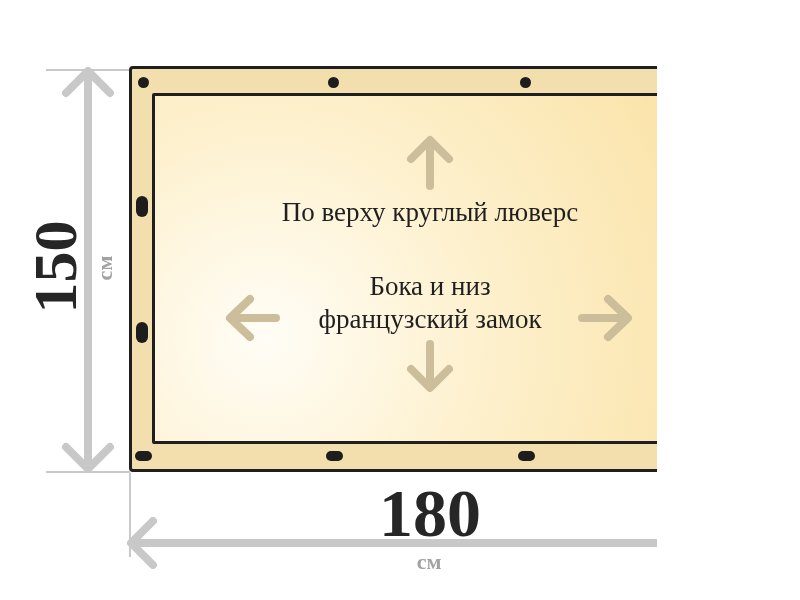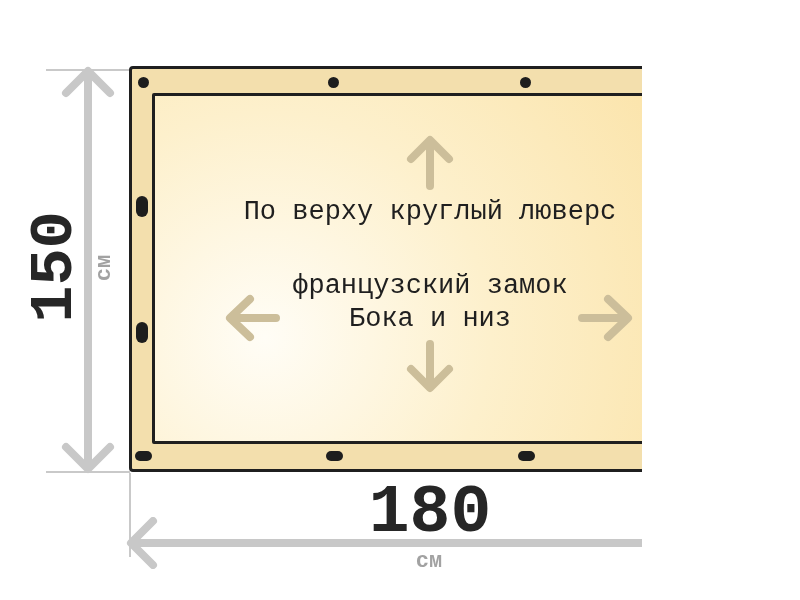--- a/index.html
+++ b/index.html
@@ -1,21 +1,22 @@
 <!DOCTYPE html>
 <html><head>
 <meta charset="utf-8">
 <style>
   html, body { margin: 0; padding: 0; background: #ffffff; }
   .canvas {
     position: relative;
     width: 642px; height: 600px;
     background: #ffffff;
     overflow: hidden;
-    font-family: Liberation Mono, monospace;
+    font-family: Liberation Serif, serif;
+    padding-left: 15px;
   }
   
   .tarp-outer {
     position: absolute; left: 129px; top: 66px;
     width: 602px; height: 406px;
     box-sizing: border-box;
     background: #f3dfad;
     border: 3px solid #1f1f1f;
     border-radius: 4px;
   }
@@ -83,22 +84,22 @@
   </svg>
   <svg class="abs" style="left:222px; top:294px;" width="58" height="48">
     <path d="M54 24 H10 M28 5 L8 24 L28 43" fill="none" stroke="#ccbe9a" stroke-width="8" stroke-linecap="round" stroke-linejoin="round"></path>
   </svg>
   <svg class="abs" style="left:578px; top:294px;" width="58" height="48">
     <path d="M4 24 H48 M30 5 L50 24 L30 43" fill="none" stroke="#ccbe9a" stroke-width="8" stroke-linecap="round" stroke-linejoin="round"></path>
   </svg>
 
   <div class="tarp-label" style="top:196px;">По верху круглый люверс</div>
   <div class="tarp-label" style="top:270px;">
+    <div>Бока и низ</div>
     <div>французский замок</div>
-    <div>Бока и низ</div>
   </div>
 
   <div class="ext-line" style="left:46px;  top:69px;  width:83px; height:2px;"></div>
   <div class="ext-line" style="left:46px;  top:471px; width:84px; height:2px;"></div>
   <div class="ext-line" style="left:129px; top:473px; width:2px; height:84px;"></div>
   <div class="ext-line" style="left:729px; top:473px; width:2px; height:84px;"></div>
 
   <svg class="abs" style="left:60px; top:64px;" width="56" height="412">
     <path d="M28 9 V403 M6 29 L28 7 L50 29 M6 383 L28 405 L50 383" fill="none" stroke="#c8c8c8" stroke-width="8" stroke-linecap="round" stroke-linejoin="round"></path>
   </svg>

